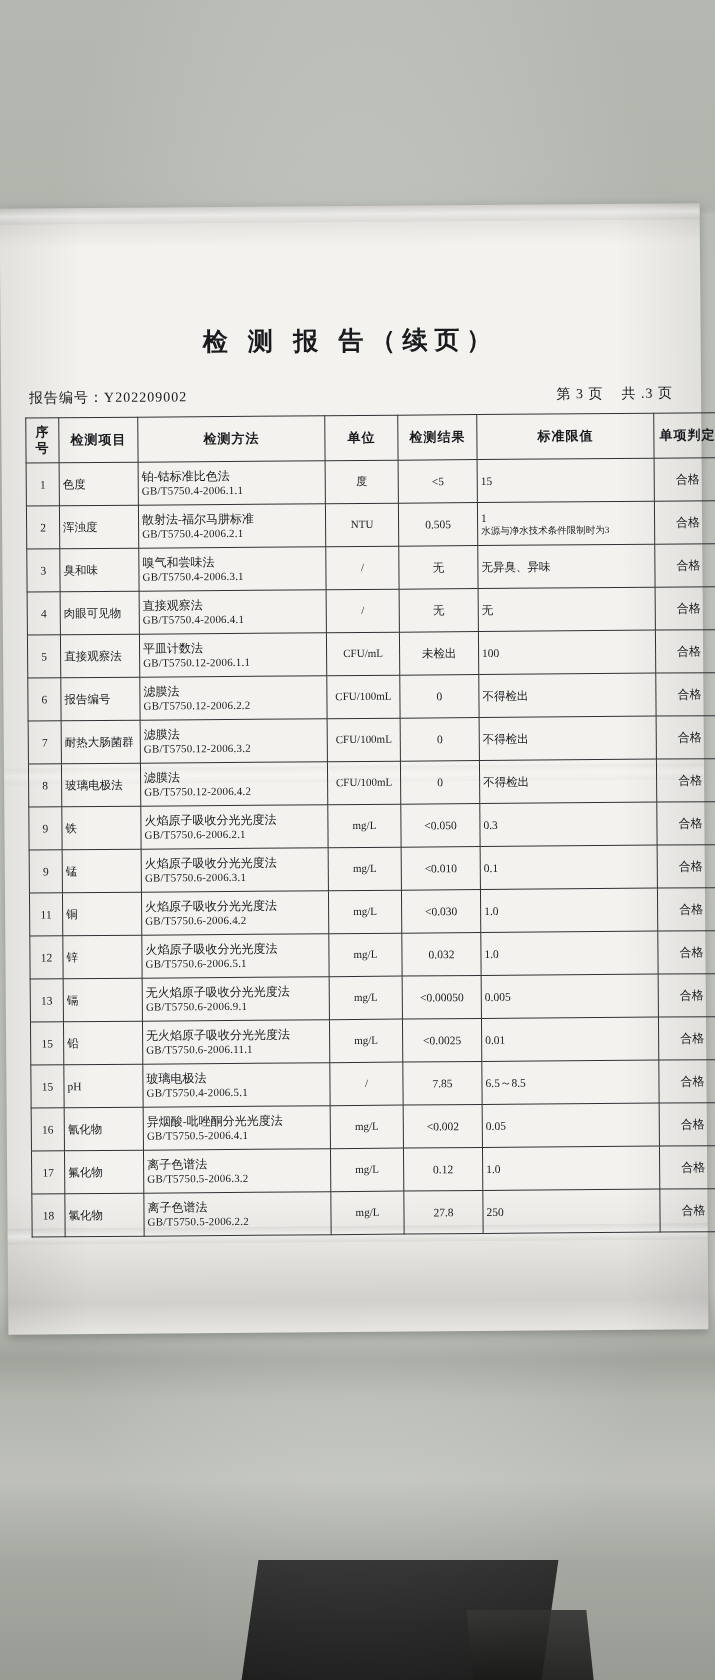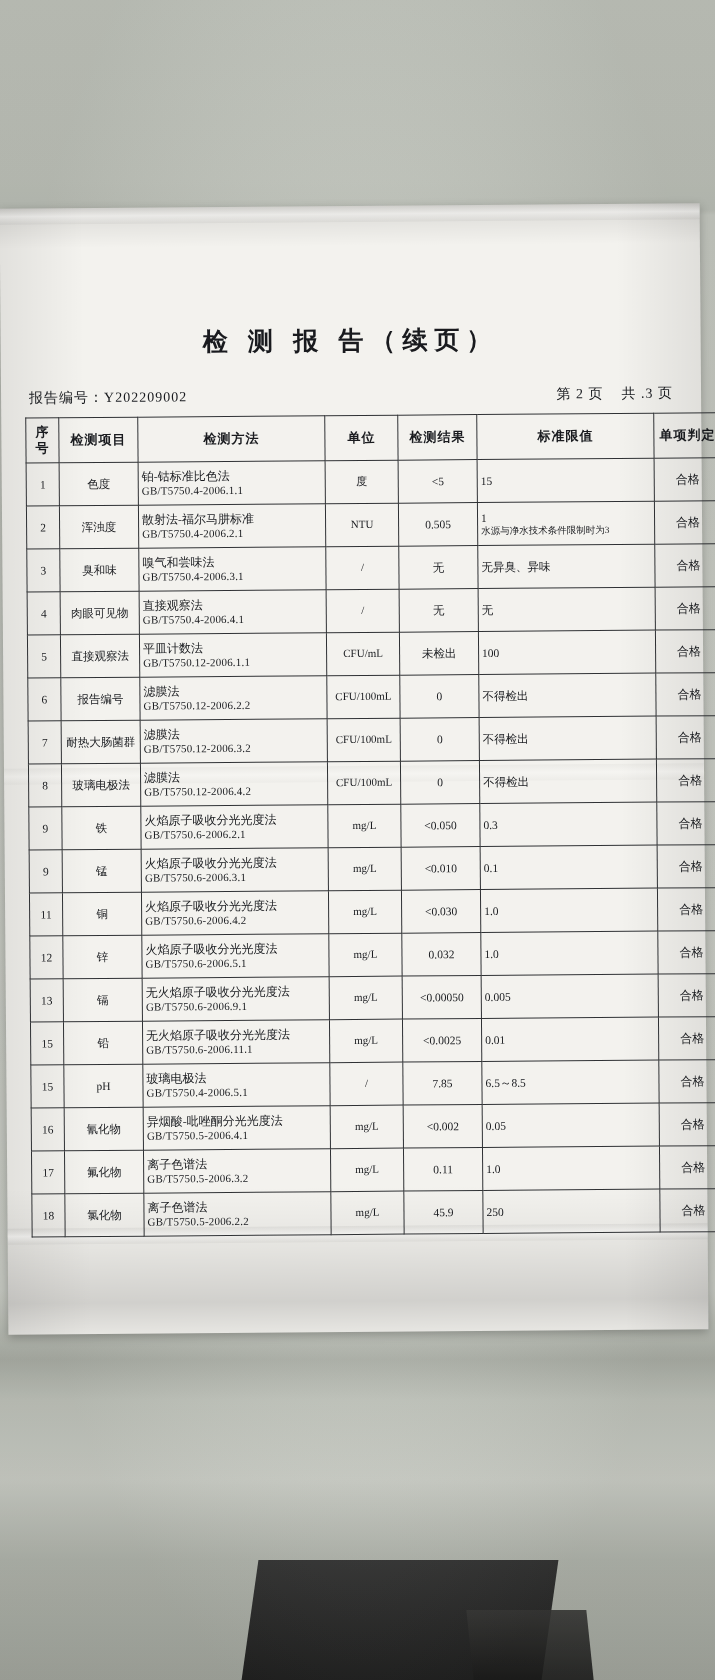--- a/index.html
+++ b/index.html
@@ -132,21 +132,21 @@
     line-height: 1.25;
   }
   table.report thead th {
     text-align: center;
     font-weight: 700;
     font-size: 13px;
     height: 40px;
     letter-spacing: 1px;
   }
   .c-no     { width: 26px; text-align: center; }
-  .c-item   { width: 72px; text-align: center; }
+  .c-item   { width: 72px; text-align: left; }
   .c-method { width: 180px; text-align: left; padding-left: 6px; }
   .c-unit   { width: 66px; text-align: center; }
   .c-result { width: 72px; text-align: center; }
   .c-limit  { width: 170px; text-align: left; padding-left: 6px; }
   .c-judge  { width: 60px; text-align: center; }
 
   table.report tbody td { height: 38px; }
   .m-name { display: block; font-size: 12px; }
   .m-std  { display: block; font-size: 11px; letter-spacing: .2px; }
   .limit-2 { display: block; }
@@ -171,21 +171,21 @@
   <div class="fold" style="top:560px; opacity:.55;"></div>
   <div class="fold" style="top:1020px;"></div>
 
   <div class="doc">
 
     <h1 class="doc-title">检 测 报 告（续页）</h1>
 
     <div class="meta-row">
       <span class="meta-left"><span>报告编号：</span><span>Y202209002</span></span>
       <span class="meta-spacer"></span>
-      <span class="meta-right"><span>第 2 页</span>&nbsp;&nbsp;&nbsp;&nbsp;<span>共 .3 页</span></span>
+      <span class="meta-right"><span>第 3 页</span>&nbsp;&nbsp;&nbsp;&nbsp;<span>共 .3 页</span></span>
     </div>
 
     <table class="report">
       <thead>
         <tr>
           <th class="c-no">序号</th>
           <th class="c-item">检测项目</th>
           <th class="c-method" style="text-align:center">检测方法</th>
           <th class="c-unit">单位</th>
           <th class="c-result">检测结果</th>
@@ -420,35 +420,35 @@
             <td class="c-judge judge-cell">合格</td>
           </tr>
           <tr>
             <td class="c-no">17</td>
             <td class="c-item">氟化物</td>
             <td class="c-method">
               <span class="m-name">离子色谱法</span>
               <span class="m-std">GB/T5750.5-2006.3.2</span>
             </td>
             <td class="c-unit unit-cell">mg/L</td>
-            <td class="c-result result-cell">0.11</td>
+            <td class="c-result result-cell">0.12</td>
             <td class="c-limit">
               <span class="limit-2">1.0</span>
             </td>
             <td class="c-judge judge-cell">合格</td>
           </tr>
           <tr>
             <td class="c-no">18</td>
             <td class="c-item">氯化物</td>
             <td class="c-method">
               <span class="m-name">离子色谱法</span>
               <span class="m-std">GB/T5750.5-2006.2.2</span>
             </td>
             <td class="c-unit unit-cell">mg/L</td>
-            <td class="c-result result-cell">45.9</td>
+            <td class="c-result result-cell">27.8</td>
             <td class="c-limit">
               <span class="limit-2">250</span>
             </td>
             <td class="c-judge judge-cell">合格</td>
           </tr>
         </tbody>
     </table>
 
   </div>
 </div>

